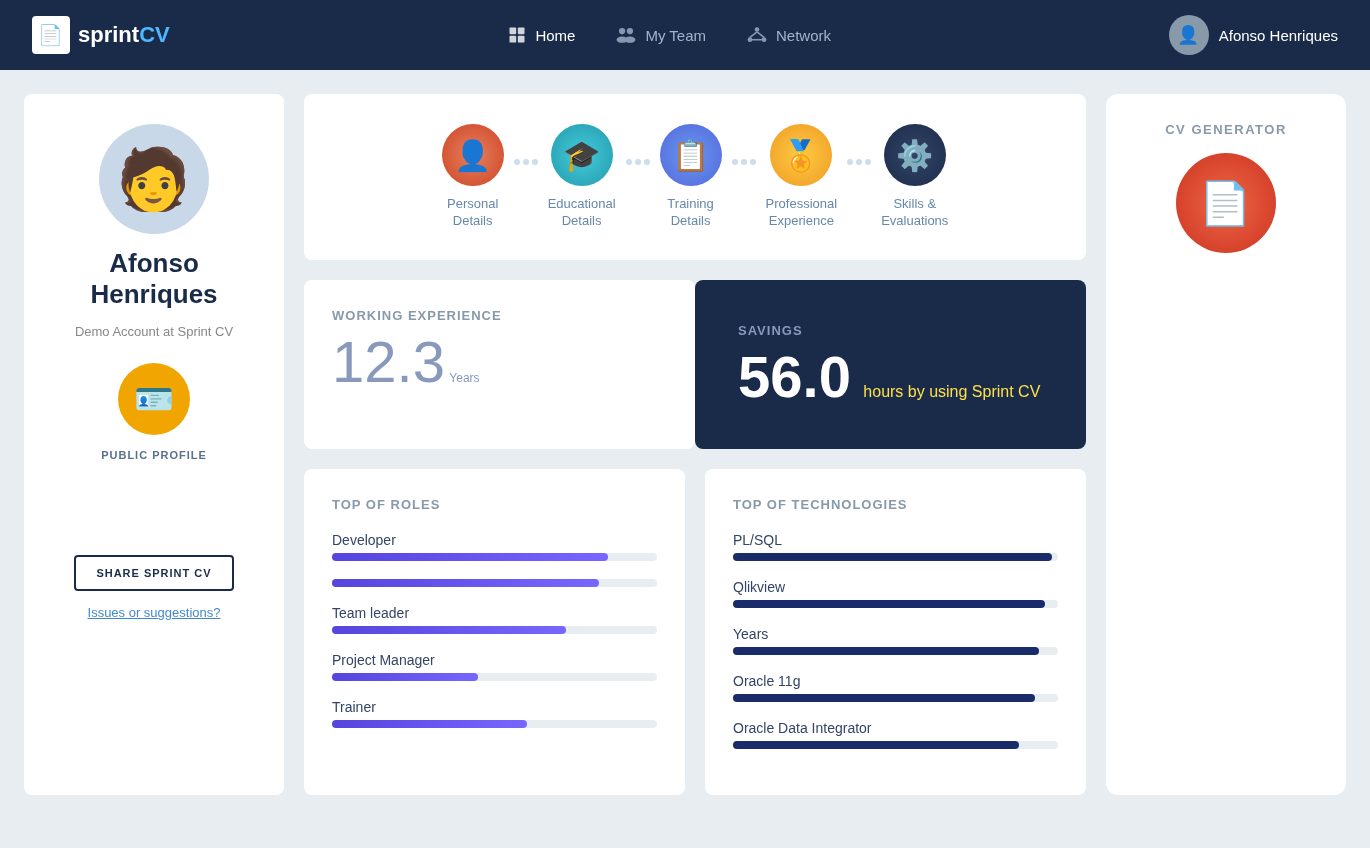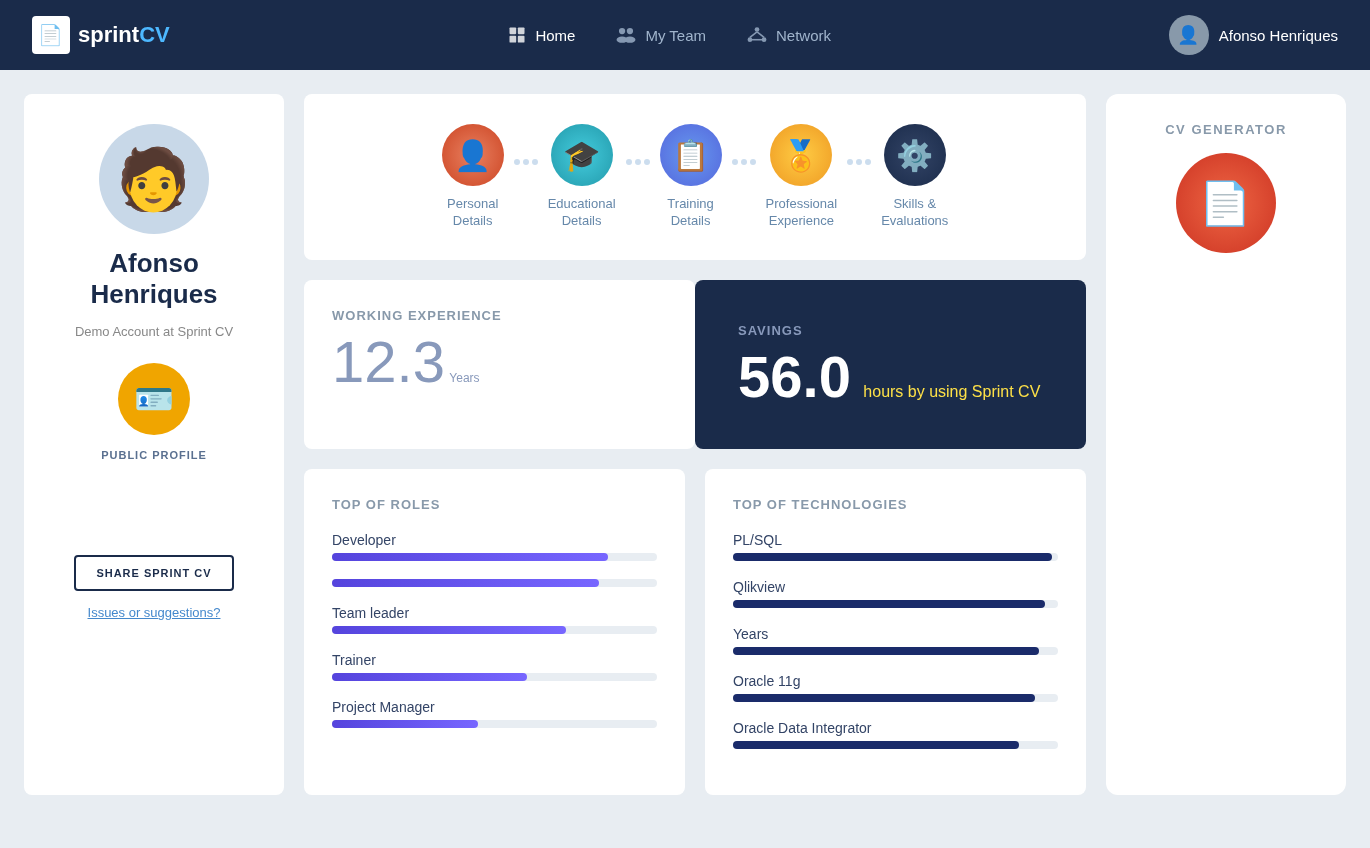--- a/index.html
+++ b/index.html
@@ -458,29 +458,29 @@
             <div class="bar-fill" style="width:82%"></div>
           </div>
         </div>
         <div class="bar-item">
           <div class="bar-label">Team leader</div>
           <div class="bar-track">
             <div class="bar-fill" style="width:72%"></div>
           </div>
         </div>
         <div class="bar-item">
+          <div class="bar-label">Project Manager</div>
+          <div class="bar-track">
+            <div class="bar-fill" style="width:45%"></div>
+          </div>
+        </div>
+        <div class="bar-item">
           <div class="bar-label">Trainer</div>
           <div class="bar-track">
             <div class="bar-fill" style="width:60%"></div>
-          </div>
-        </div>
-        <div class="bar-item">
-          <div class="bar-label">Project Manager</div>
-          <div class="bar-track">
-            <div class="bar-fill" style="width:45%"></div>
           </div>
         </div>
       </div>
 
       <div class="tech-card">
         <div class="section-title">TOP OF TECHNOLOGIES</div>
         <div class="bar-item">
           <div class="bar-label">PL/SQL</div>
           <div class="bar-track">
             <div class="bar-fill-blue" style="width:98%"></div>

